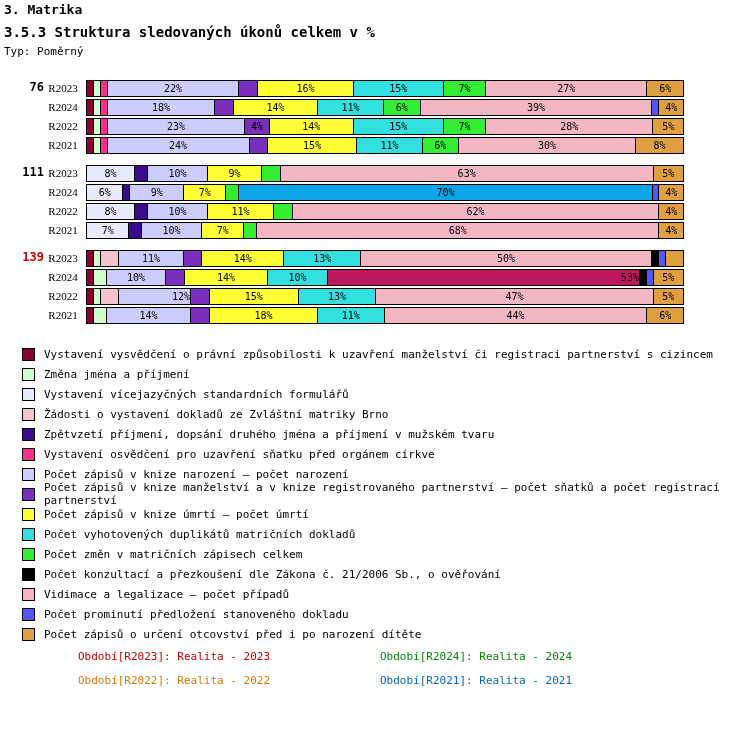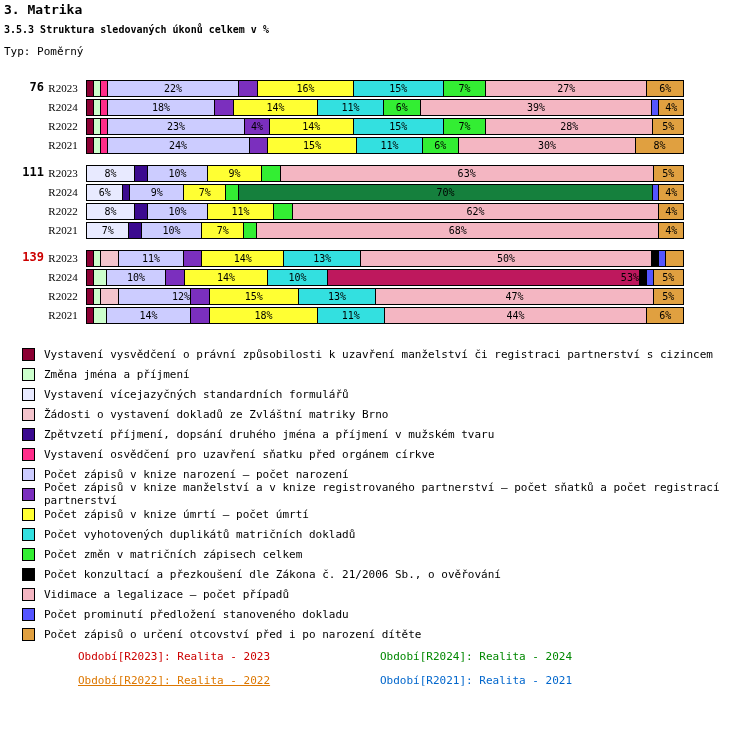--- a/index.html
+++ b/index.html
@@ -6,21 +6,21 @@
   body{
     width:750px;height:736px;
     background:#ffffff;
     font-family:"DejaVu Sans Mono", monospace;
     font-size:12px;
     color:#000000;
     position:relative;
     overflow:hidden;
   }
   .hdr1{position:absolute;left:4px;top:2px;font-size:13px;font-weight:bold;letter-spacing:0px;}
-  .hdr2{position:absolute;left:4px;top:24px;font-size:10px;font-weight:bold;}
+  .hdr2{position:absolute;left:4px;top:24px;font-size:14px;font-weight:bold;}
   .hdr3{position:absolute;left:4px;top:45px;font-size:11px;}
 
   .chart{position:absolute;left:0;top:80px;width:750px;}
   .grp{position:relative;}
   .grp-label{
     position:absolute;left:0;width:44px;text-align:right;
     font-size:12px;font-weight:bold;
   }
   .row{height:17px;position:relative;margin-bottom:2px;}
   .rowlabel{
@@ -46,21 +46,21 @@
 
   .legend{position:absolute;left:22px;top:344px;width:720px;}
   .legitem{height:20px;display:flex;align-items:center;}
   .swatch{width:11px;height:11px;border:1px solid #000;margin-right:9px;flex:none;}
   .legtext{font-size:11px;}
 
   .periods{position:absolute;left:0;top:650px;width:750px;}
   .pitem{position:absolute;font-size:11px;}
   .p1{left:78px;top:0px;color:#cc0000;}
   .p2{left:380px;top:0px;color:#008800;}
-  .p3{left:78px;top:24px;color:#dd7700;text-decoration:underline;}
+  .p3{left:78px;top:24px;color:#dd7700;}
   .p4{left:380px;top:24px;color:#0066cc;}
 </style>
 </head>
 <body>
 
 <div class="hdr1">3. Matrika</div>
 <div class="hdr2">3.5.3 Struktura sledovaných úkonů celkem v %</div>
 <div class="hdr3">Typ: Poměrný</div>
 
 <div class="chart" id="chart-area">
@@ -143,21 +143,21 @@
         </div>
       </div>
       <div class="row" style="position: absolute; top: 19px; left: 0px; width: 750px;">
         <div class="rowlabel">R2024</div>
         <div class="bar">
           <div class="seg" style="background: rgb(232, 234, 255); flex: 6 0 0px;">6%</div>
           <div class="seg" style="background: rgb(59, 10, 143); flex: 1 0 0px;"></div>
           <div class="seg" style="background: rgb(204, 204, 255); flex: 9 0 0px;">9%</div>
           <div class="seg" style="background: rgb(255, 255, 51); flex: 7 0 0px;">7%</div>
           <div class="seg" style="background: rgb(51, 238, 51); flex: 2 0 0px;"></div>
-          <div class="seg" style="background: #15803d; flex: 70 0 0px;">70%</div>
+          <div class="seg" style="background: #0ea5e9; flex: 70 0 0px;">70%</div>
           <div class="seg" style="background: rgb(85, 85, 255); flex: 1 0 0px;"></div>
           <div class="seg" style="background: rgb(224, 160, 64); flex: 4 0 0px;">4%</div>
         </div>
       </div>
       <div class="row" style="position: absolute; top: 38px; left: 0px; width: 750px;">
         <div class="rowlabel">R2022</div>
         <div class="bar">
           <div class="seg" style="background: rgb(232, 234, 255); flex: 8 0 0px;">8%</div>
           <div class="seg" style="background: rgb(59, 10, 143); flex: 2 0 0px;"></div>
           <div class="seg" style="background: rgb(204, 204, 255); flex: 10 0 0px;">10%</div>

